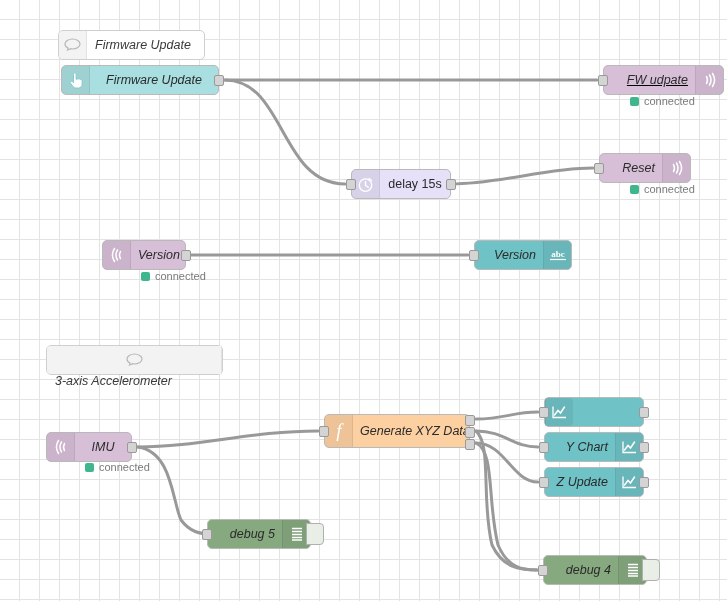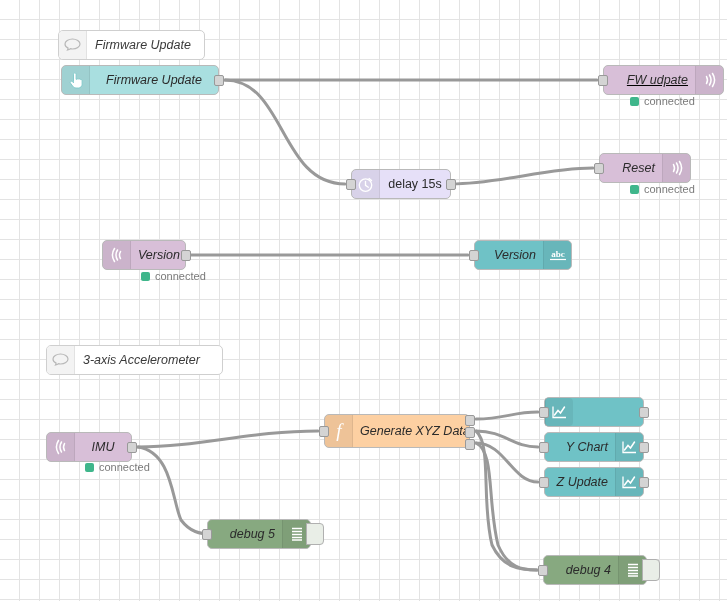--- a/index.html
+++ b/index.html
@@ -154,21 +154,21 @@
 
   <div class="comment" style="left:58px; top:30px; width:147px;">
     <span class="ctray">
       <svg width="17" height="14" viewBox="0 0 17 14" aria-hidden="true">
         <path d="M8.5 1C4.4 1 1 3.2 1 6c0 1.7 1.2 3.2 3.1 4.1-.1.9-.6 1.9-.6 1.9s1.9-.6 2.9-1.3c.7.2 1.4.3 2.1.3 4.1 0 7.5-2.2 7.5-5S12.6 1 8.5 1z" fill="none" stroke="#b8b8b8" stroke-width="1.2"></path>
       </svg>
     </span>
     <span class="lbl">Firmware Update</span>
   </div>
 
-  <div class="comment" style="left:46px; top:345px; width:177px;">
+  <div class="comment" style="left:46px; top:345px; width:177px;flex-direction:column;">
     <span class="ctray">
       <svg width="17" height="14" viewBox="0 0 17 14" aria-hidden="true">
         <path d="M8.5 1C4.4 1 1 3.2 1 6c0 1.7 1.2 3.2 3.1 4.1-.1.9-.6 1.9-.6 1.9s1.9-.6 2.9-1.3c.7.2 1.4.3 2.1.3 4.1 0 7.5-2.2 7.5-5S12.6 1 8.5 1z" fill="none" stroke="#b8b8b8" stroke-width="1.2"></path>
       </svg>
     </span>
     <span class="lbl">3-axis Accelerometer</span>
   </div>
 
   <div class="node c-inject" style="left:61px; top:65px; width:158px;">
     <span class="port out" style="top:9px;"></span>

